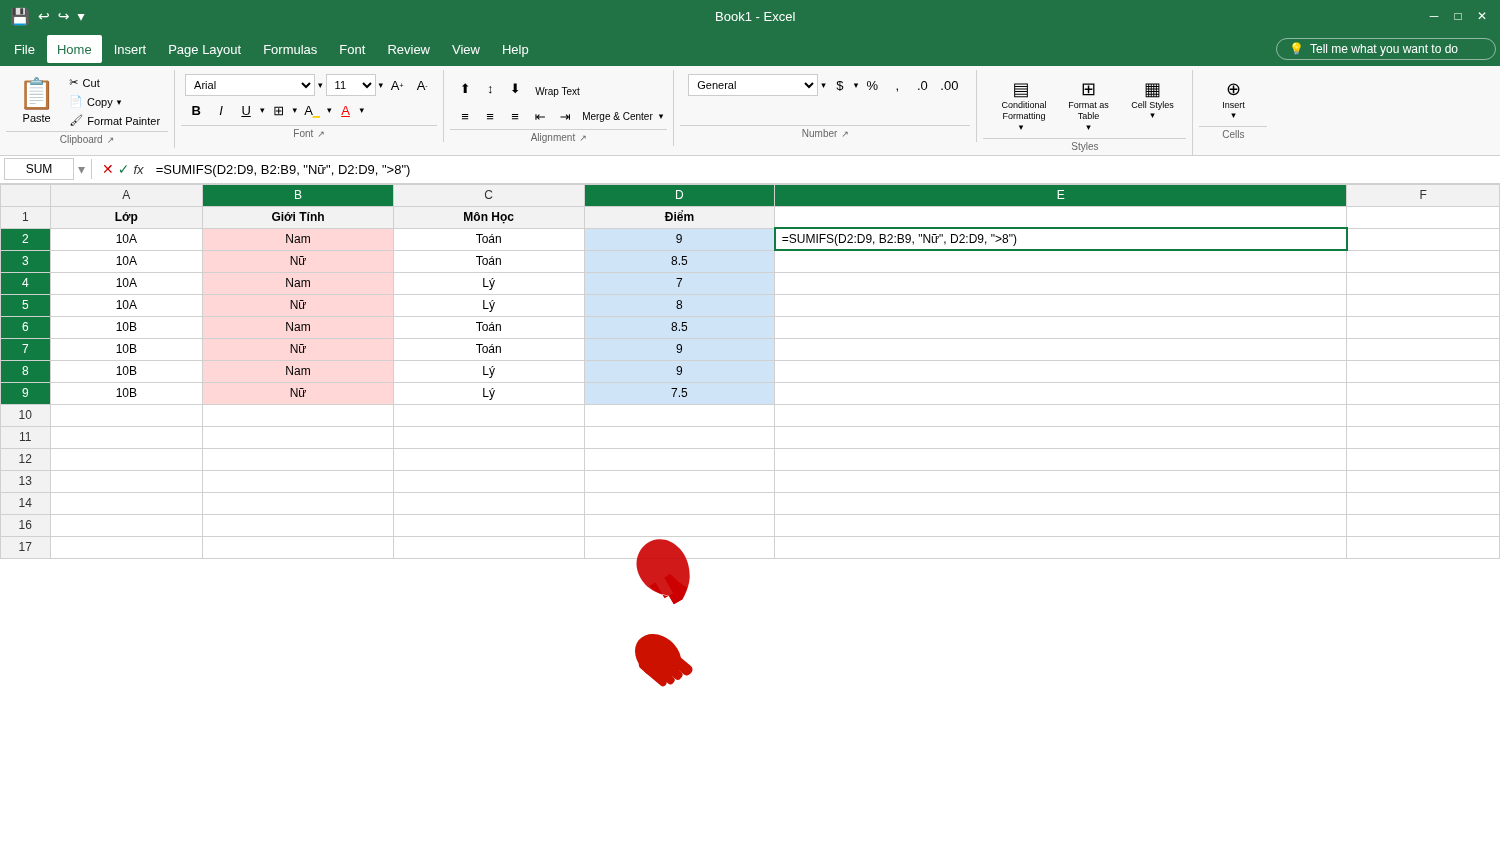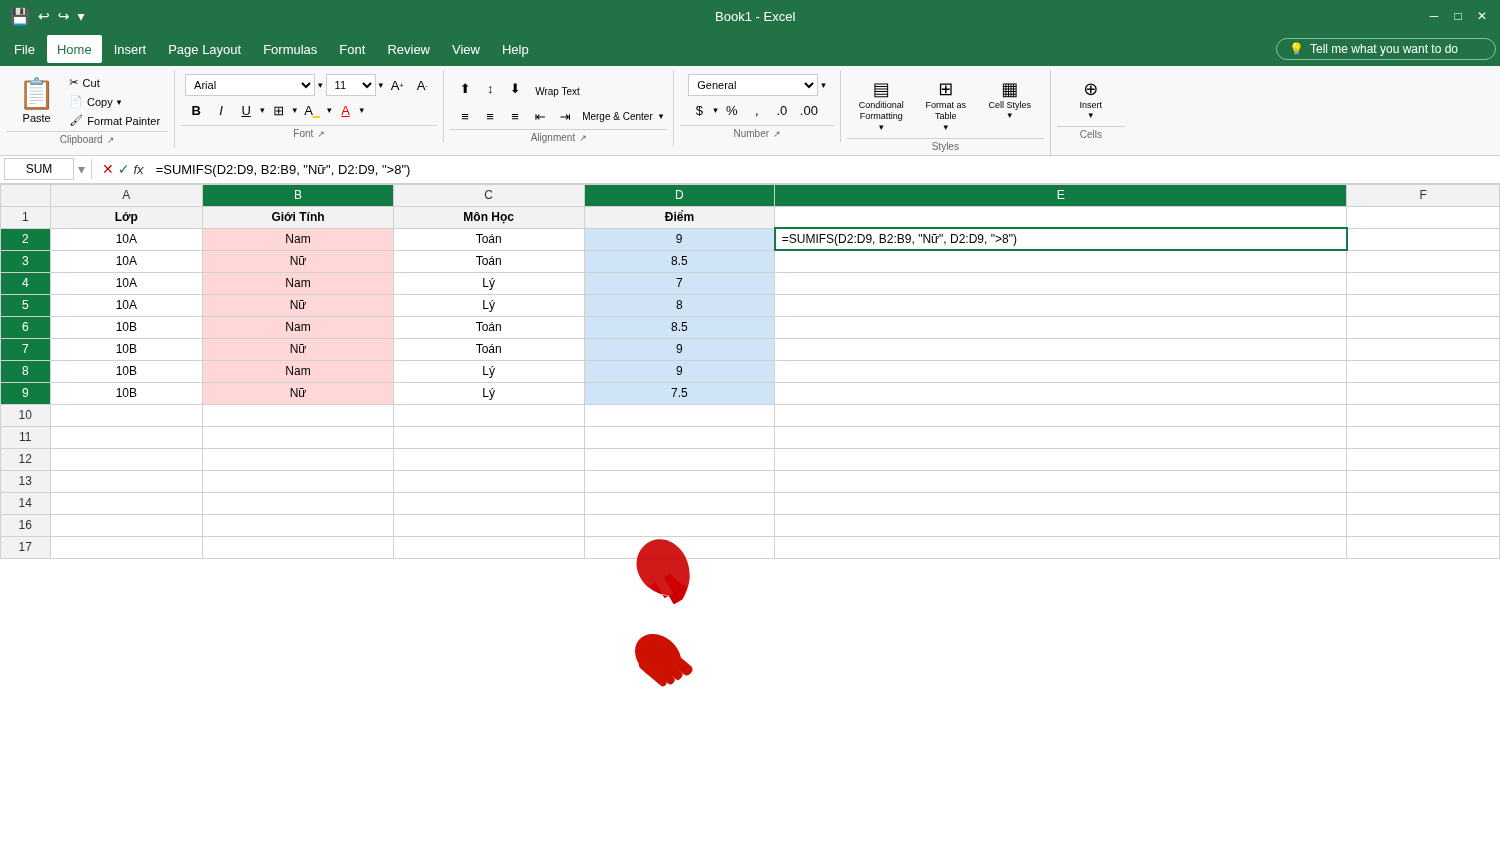--- a/index.html
+++ b/index.html
@@ -173,21 +173,21 @@
     .align-section {
       display: flex;
       flex-direction: column;
       gap: 3px;
       padding: 4px 4px 2px 4px;
     }
 
     
     .number-section {
       display: flex;
-      flex-direction: column;
+      flex-direction: row;
       gap: 3px;
       padding: 4px 8px 2px 8px;
     }
     .num-format-select {
       border: 1px solid #ccc;
       background: white;
       padding: 1px 4px;
       font-size: 11px;
       width: 130px;
       height: 22px;
@@ -477,21 +477,21 @@
       <div class="ribbon-group-label">
         <span>Number</span>
         <span style="font-size:9px;">↗</span>
       </div>
     </div>
 
     <div class="ribbon-group">
       <div class="styles-section">
         <div class="cond-format-btn">
           <div style="font-size:18px;">▤</div>
-          <div style="font-size:9px;line-height:1.2;">Conditional<br>Formatting</div>
+          <div style="font-size:9px;line-height:1.2;margin-left:6px;">Conditional<br>Formatting</div>
           <div style="font-size:9px;">▾</div>
         </div>
         <div class="cond-format-btn">
           <div style="font-size:18px;">⊞</div>
           <div style="font-size:9px;line-height:1.2;text-align:center;">Format as<br>Table</div>
           <div style="font-size:9px;">▾</div>
         </div>
         <div class="cond-format-btn">
           <div style="font-size:18px;">▦</div>
           <div style="font-size:9px;">Cell Styles</div>

